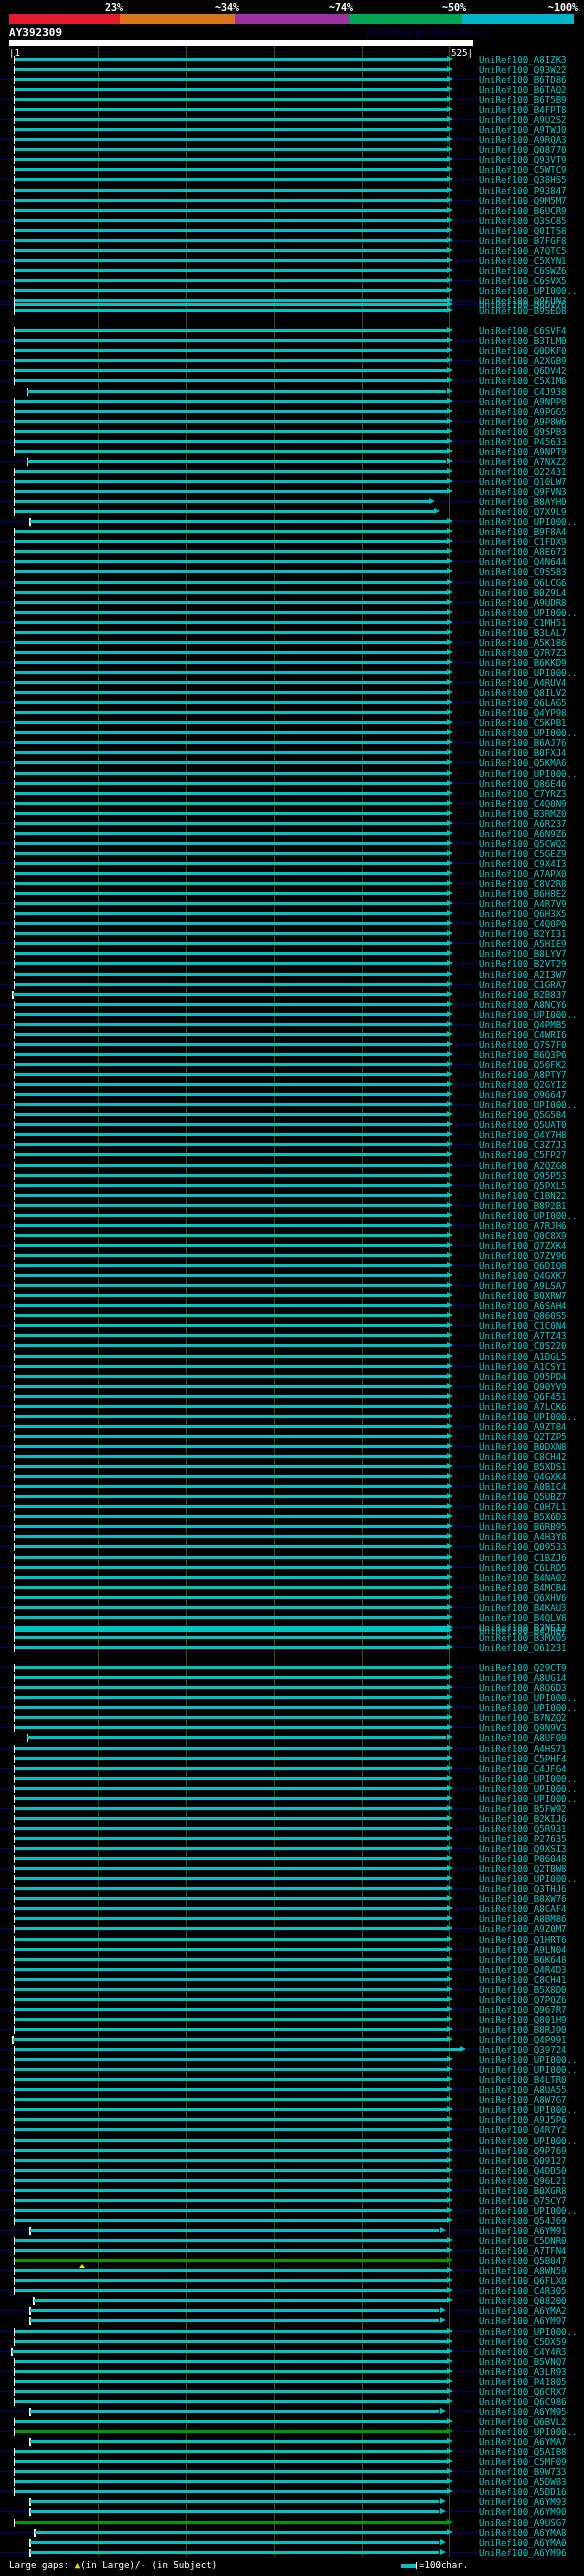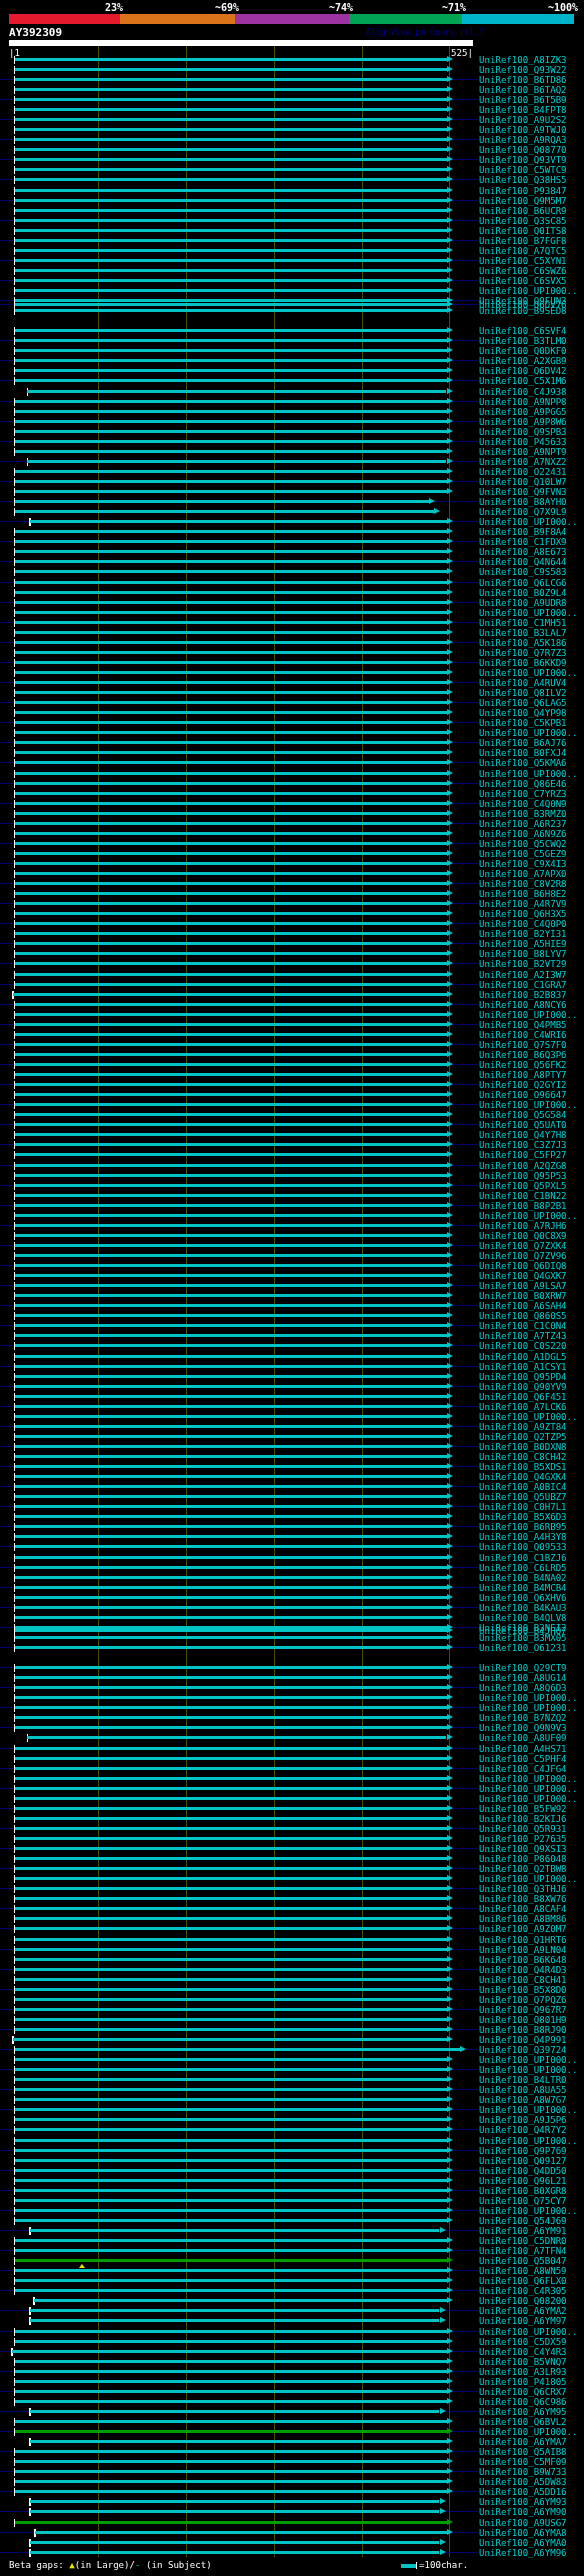--- a/index.html
+++ b/index.html
@@ -32,23 +32,23 @@
   #unitBar{left:401px;top:2564px;width:14.6px;height:3.7px;background:#00c3c3;}
   #unitTick{left:416px;top:2562px;width:0.9px;height:7.3px;background:#fff;}
   #unitText{left:419px;top:2560px;color:#fff;font:9.1px "DejaVu Sans Mono",monospace;}
 </style>
 </head>
 <body>
 
 <div id="screen">
   <div id="scaleLabels">
       <div class="pct" style="left:59px;top:1.8px">23%</div>
-      <div class="pct" style="left:175px;top:1.8px">~69%</div>
+      <div class="pct" style="left:175px;top:1.8px">~34%</div>
       <div class="pct" style="left:289px;top:1.8px">~74%</div>
-      <div class="pct" style="left:402px;top:1.8px">~71%</div>
+      <div class="pct" style="left:402px;top:1.8px">~50%</div>
       <div class="pct" style="left:514px;top:1.8px">~100%</div>
     </div>
   <div id="scaleBar" class="abs" style="left:0;top:13.7px;width:585px;height:10px;">
       <div class="seg" style="left:9.1px;width:111px;background:#e51b2d"></div>
       <div class="seg" style="left:120px;width:115px;background:#da741b"></div>
       <div class="seg" style="left:235px;width:114px;background:#9d32a2"></div>
       <div class="seg" style="left:349px;width:113px;background:#00a452"></div>
       <div class="seg" style="left:462px;width:112px;background:#00b4ca"></div>
     </div>
 
@@ -1805,19 +1805,19 @@
       <div class="row" style="top:2548px">
         <div class="ldr" style="left:0;width:30px;background:#000078"></div>
         <div class="ldr" style="left:444px;width:34px;background:#000078"></div>
         <div class="tick" style="left:29px"></div>
         <div class="bar" style="left:30px;width:409px;background:#00c3c3"></div>
         <div class="arr" style="left:440px;border-left-color:#00c3c3"></div>
         <div class="lbl" style="color:#00cdcd">UniRef100_A6YM96</div>
       </div>
     </div>
 
-  <div id="legendLeft" class="abs"><span>Beta gaps: </span><span class="leg-q">▲</span><span>(in Large)/</span><span class="leg-s">-</span><span> (in Subject)</span></div>
+  <div id="legendLeft" class="abs"><span>Large gaps: </span><span class="leg-q">▲</span><span>(in Large)/</span><span class="leg-s">-</span><span> (in Subject)</span></div>
 
   <div id="unitBar" class="abs"></div>
   <div id="unitTick" class="abs"></div>
   <div id="unitText" class="abs">=100char.</div>
 </div>
 
 
 </body></html>

